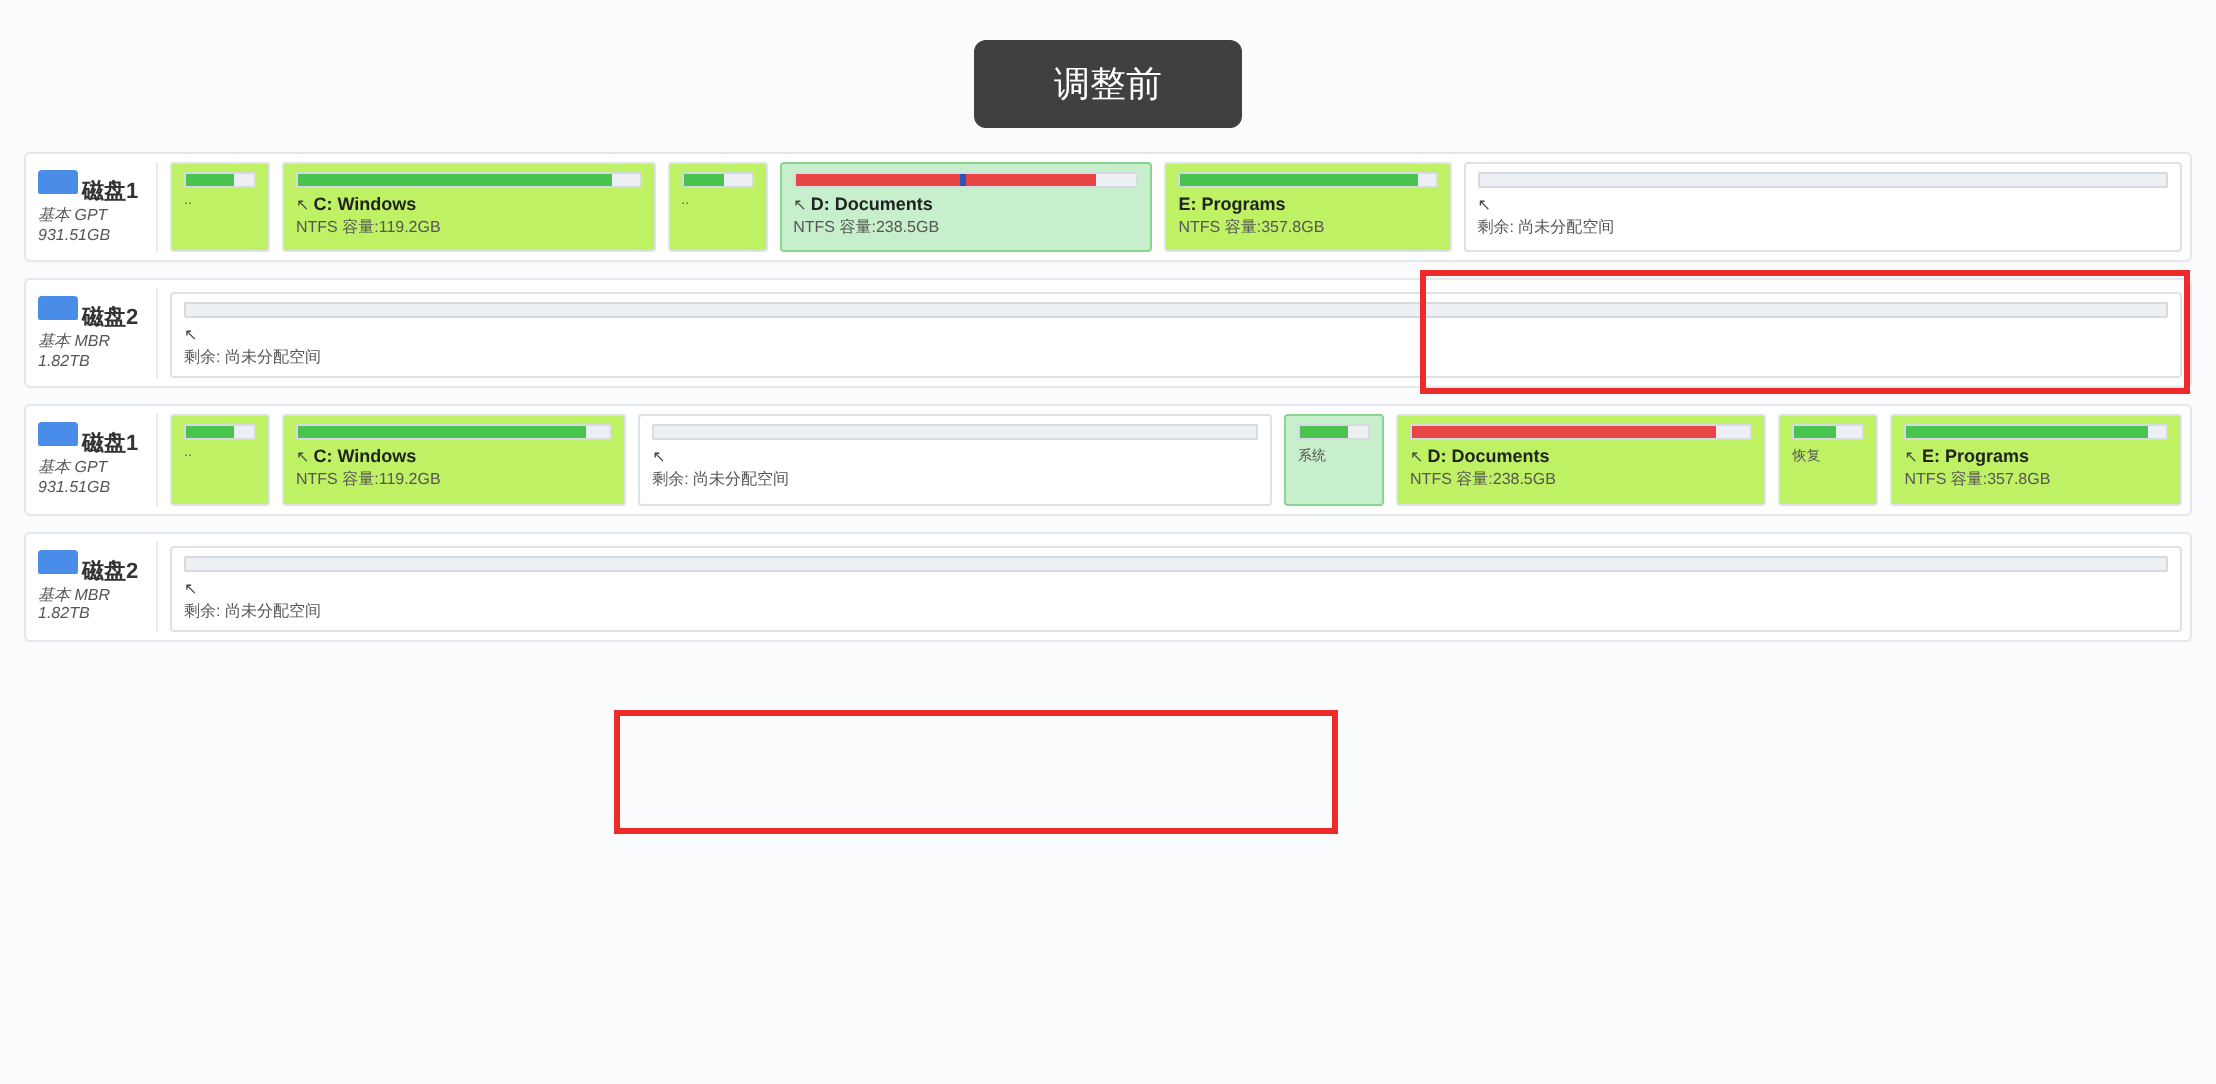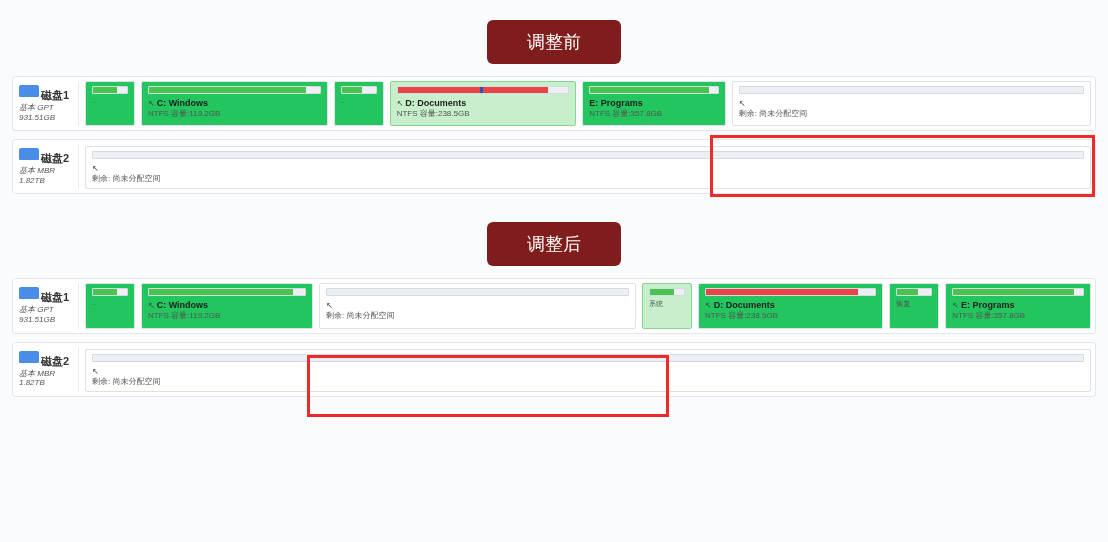--- a/index.html
+++ b/index.html
@@ -8,21 +8,21 @@
       height: 542px;
       background: #f9fbfd;
       font-family: "Microsoft YaHei", Arial, sans-serif;
       font-size: 10px;
       color: #333;
       overflow: hidden;
     }
 
     
     .title-badge {
-      background: #7f1d1d;
+      background: #404040;
       color: white;
       font-size: 18px;
       font-weight: 500;
       padding: 10px 40px;
       border-radius: 6px;
       display: inline-block;
       margin: 20px auto 12px auto;
     }
     .title-wrap { text-align: center; }
 
@@ -72,21 +72,21 @@
     }
 
     
     .part {
       flex: 1;
       min-width: 50px;
       border: 1px solid #dde1e8;
       border-radius: 2px;
       padding: 4px 6px;
       position: relative;
-      background: #22c55e;
+      background: #bef264;
     }
     .part.highlight-green { background: #c8efcb; border-color: #89d58f; }
     .part.free { background: #fff; }
     .part.small { flex: 0 0 34px; }
 
     .bar {
       height: 8px;
       background: #eceff3;
       border: 1px solid #d5d9e0;
       border-radius: 1px;
@@ -205,23 +205,20 @@
     </div>
     <div class="part free" style="flex:1">
       <div class="bar"></div>
       <div><span class="arrow">↖</span></div>
       <div class="part-sub">剩余: 尚未分配空间</div>
     </div>
   </div>
 
   <div class="redbox" style="left:710px; top:135px; width:385px; height:62px;"></div>
 
-  <div class="title-wrap">
-    <div class="title-badge">调整后</div>
-  </div>
 
   <div class="disk-row">
     <div class="disk-label">
       <span class="disk-icon"></span><span class="disk-title">磁盘1</span>
       <div class="disk-sub">基本 GPT</div>
       <div class="disk-sub">931.51GB</div>
     </div>
 
     <div class="part small">
       <div class="bar">

